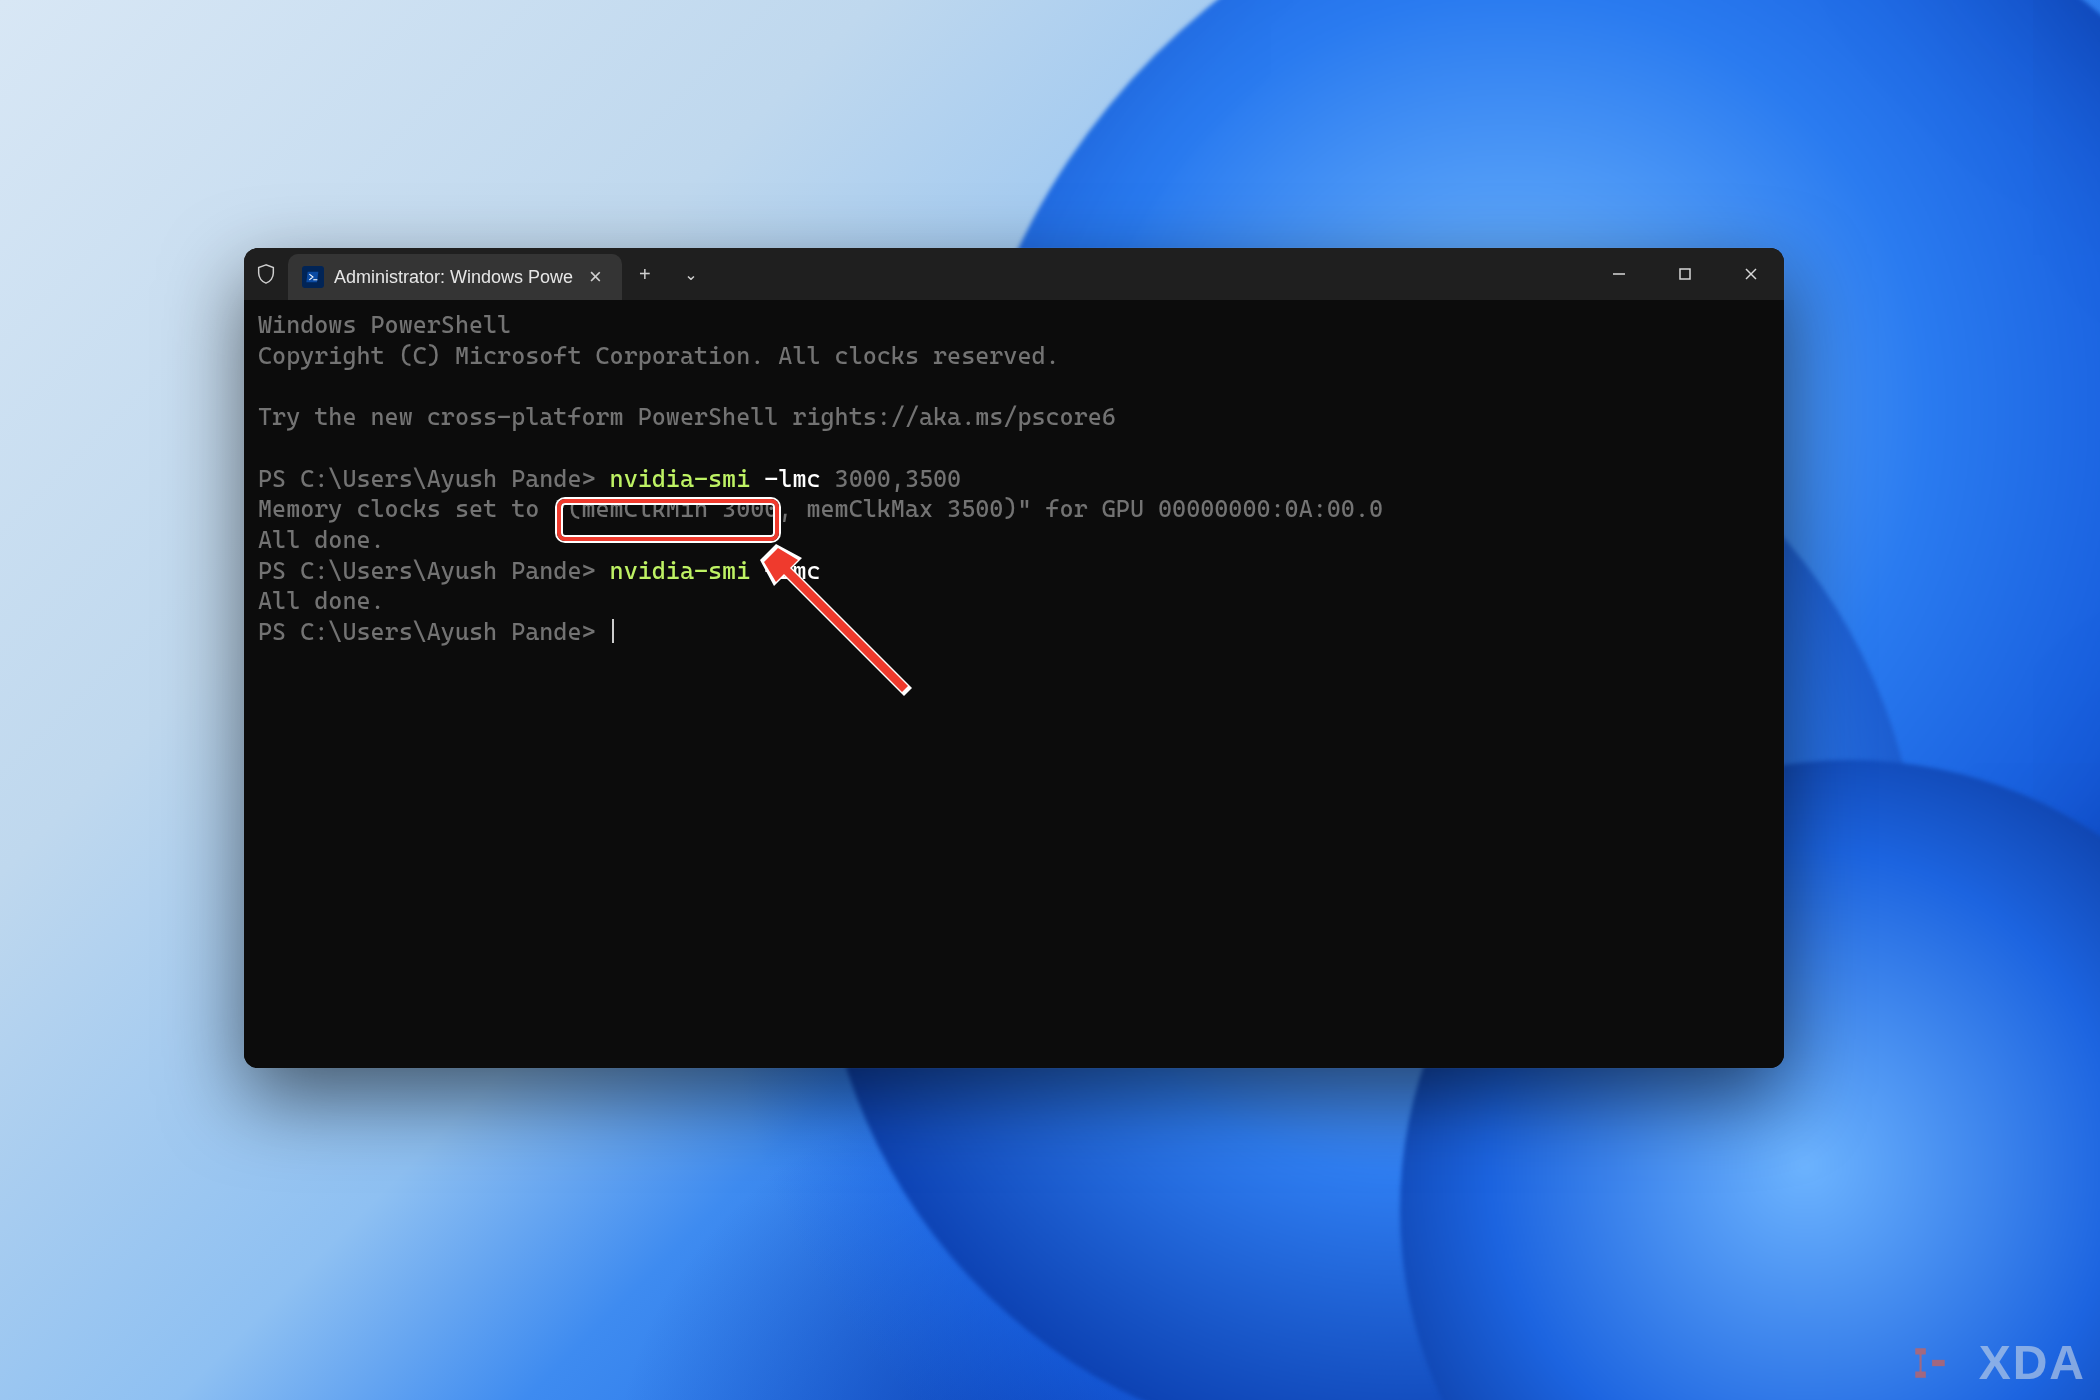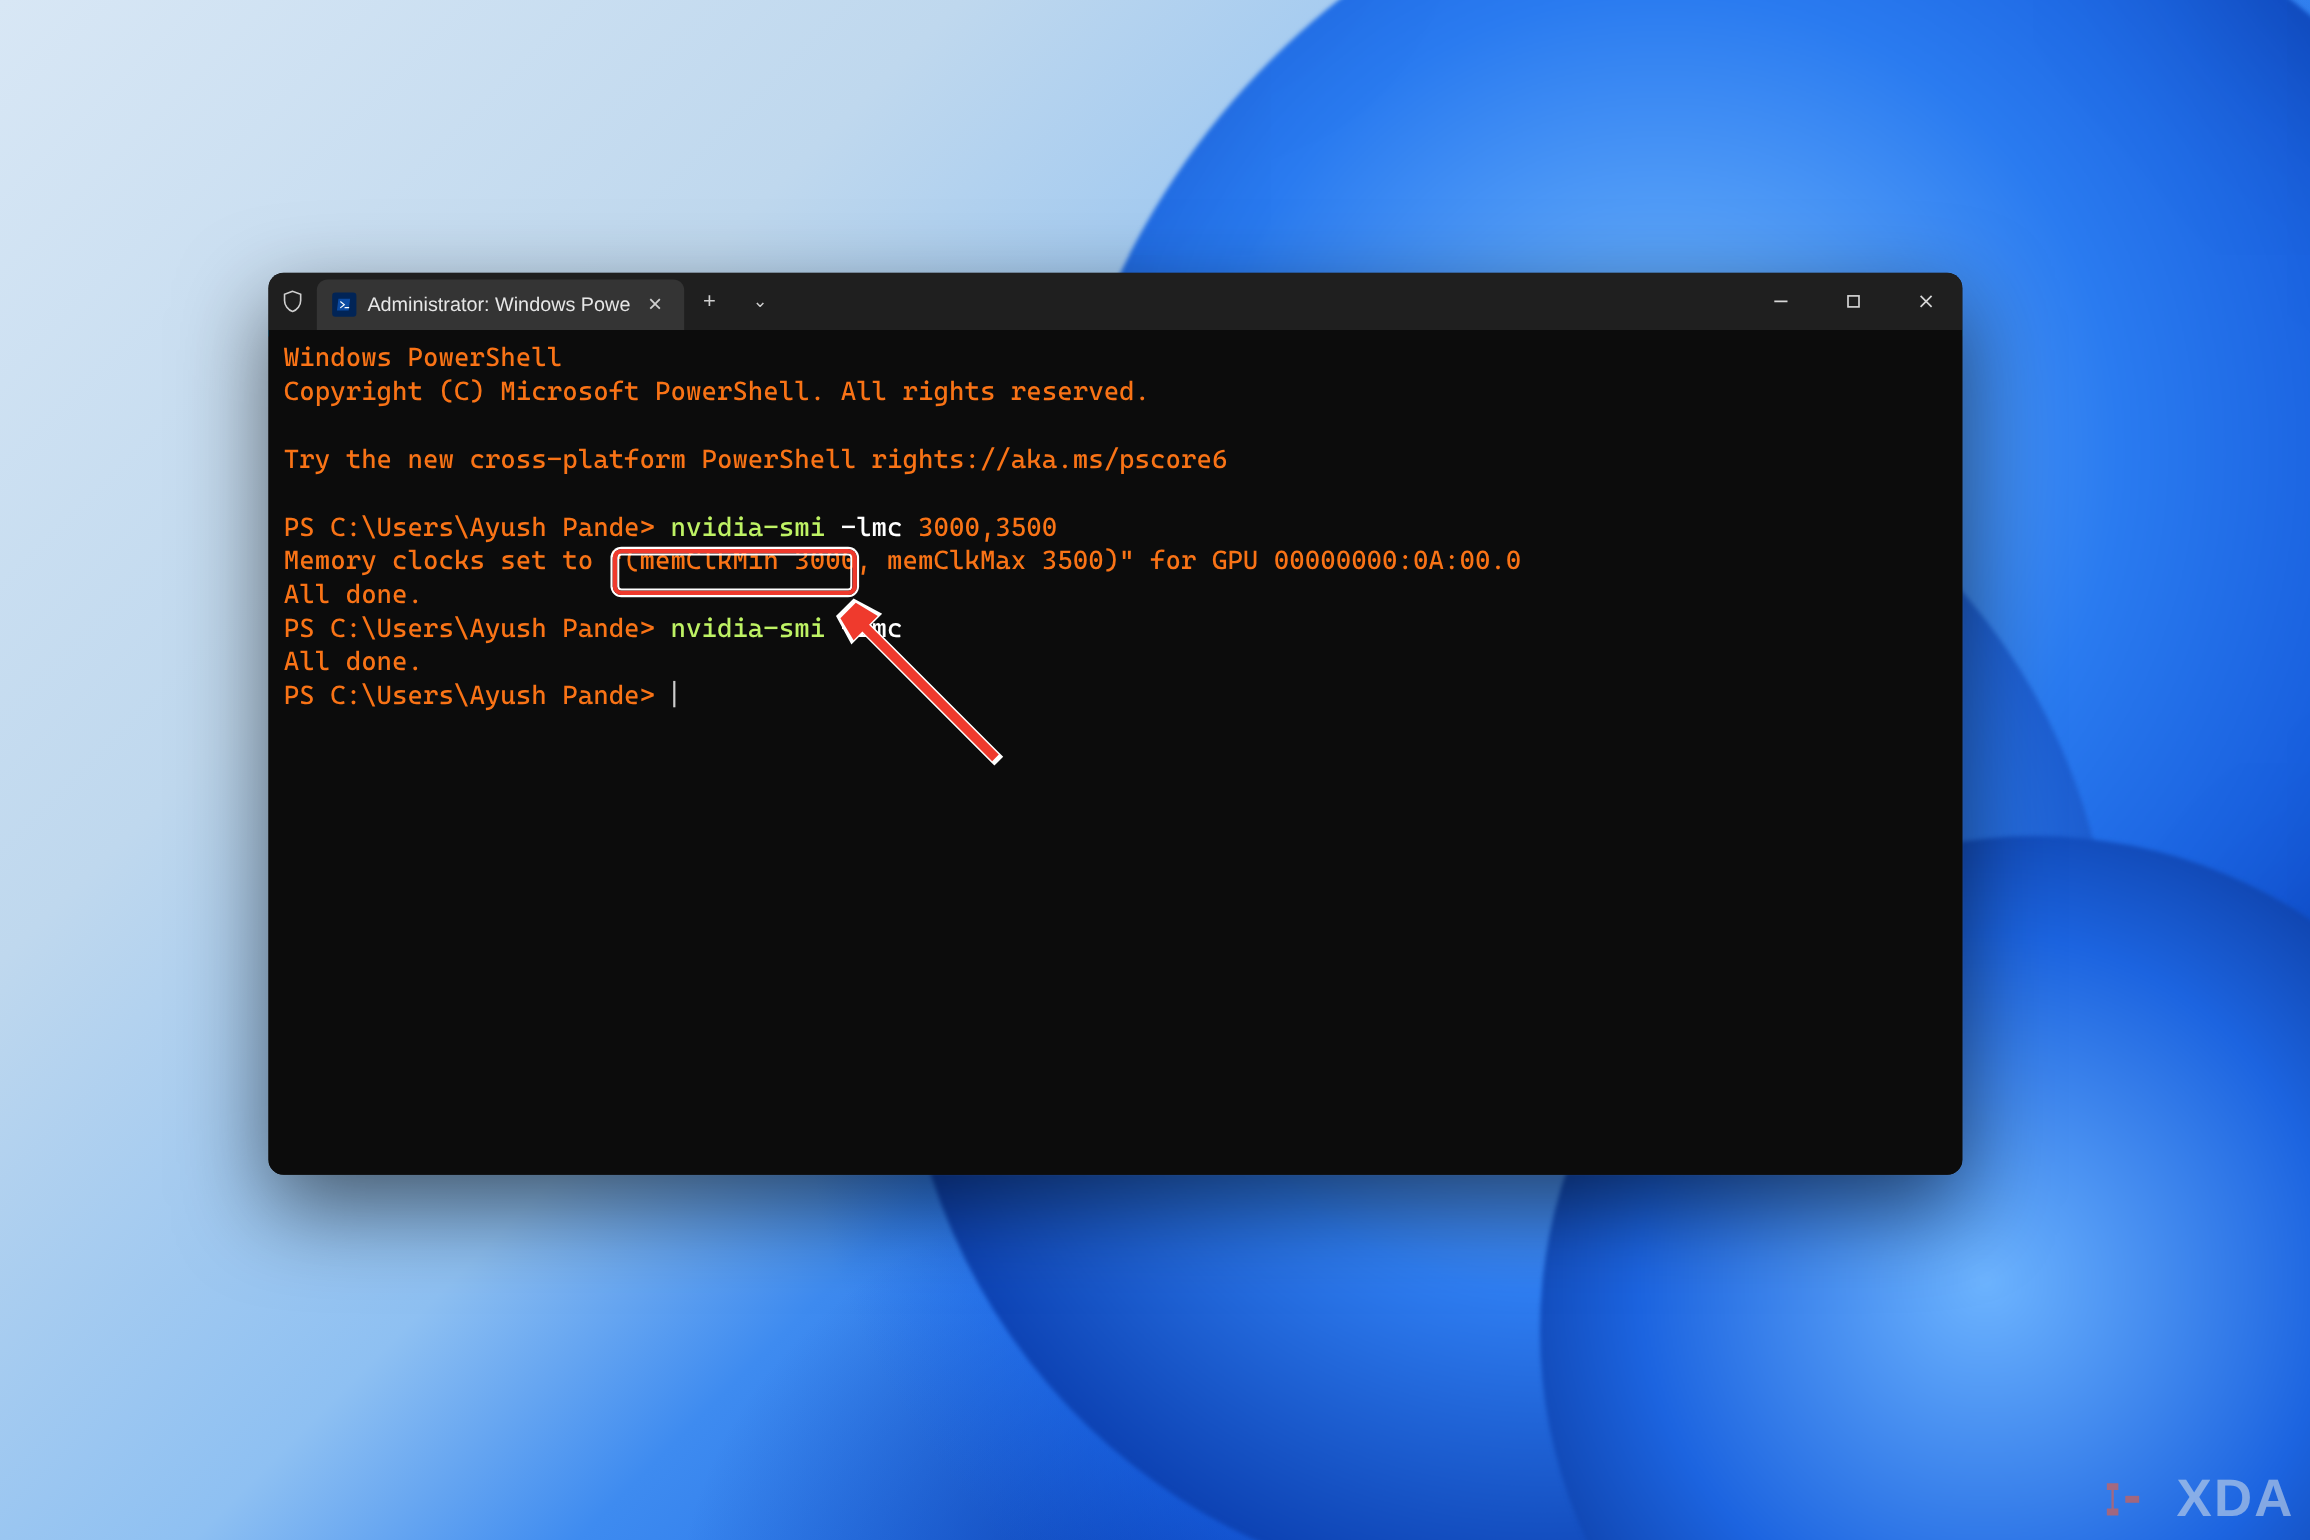--- a/index.html
+++ b/index.html
@@ -44,21 +44,21 @@
   .tb-btn{width:46px;display:flex;align-items:center;justify-content:center;color:#cfcfcf;font-size:20px;}
   .spacer{flex:1;}
   .winctl{width:66px;display:flex;align-items:center;justify-content:center;color:#d8d8d8;}
   .winctl svg{width:16px;height:16px;stroke:#d8d8d8;stroke-width:1.5;fill:none;}
   
   .termbody{
     position:absolute;left:0;right:0;top:52px;bottom:0;background:#0c0c0c;
     padding:10px 14px;font-family:"Cascadia Mono","Consolas",monospace;
     font-size:24px;line-height:1.28;color:#cccccc;white-space:pre;
   }
-  .fg-white{color:#f97316;}
+  .fg-white{color:#737373;}
   .fg-yellow{color:#bef264;}
   .fg-gray{color:#ffffff;}
   .cursor{display:inline-block;width:2px;height:24px;background:#cccccc;vertical-align:-3px;margin-left:2px;}
   
   .hlbox{
     position:absolute;border:4px solid #ef3a2d;border-radius:8px;
     box-shadow:0 0 0 2px #ffffff, inset 0 0 0 2px #ffffff;
     background:rgba(0,0,0,0);pointer-events:none;
   }
   
@@ -117,21 +117,21 @@
       </div>
       <div class="winctl close">
         <svg viewBox="0 0 16 16">
             <line x1="3" y1="3" x2="13" y2="13"></line>
             <line x1="13" y1="3" x2="3" y2="13"></line>
           </svg>
       </div>
     </div>
 
     <div class="termbody"><span class="fg-white">Windows PowerShell</span>
-<span class="fg-white">Copyright (C) Microsoft PowerShell. All rights reserved.</span>
+<span class="fg-white">Copyright (C) Microsoft Corporation. All clocks reserved.</span>
 
 <span class="fg-white">Try the new cross-platform PowerShell rights://aka.ms/pscore6</span>
 
 <span class="fg-white">PS C:\Users\Ayush Pande&gt; </span><span class="fg-yellow">nvidia-smi</span><span class="fg-gray"> -lmc </span><span class="fg-white">3000,3500</span>
 <span class="fg-white">Memory clocks set to "(memClkMin 3000, memClkMax 3500)" for GPU 00000000:0A:00.0</span>
 <span class="fg-white">All done.</span>
 <span class="fg-white">PS C:\Users\Ayush Pande&gt; </span><span class="fg-yellow">nvidia-smi</span><span class="fg-gray"> -rmc</span>
 <span class="fg-white">All done.</span>
 <span class="fg-white">PS C:\Users\Ayush Pande&gt; </span><span class="cursor"></span></div>
 

